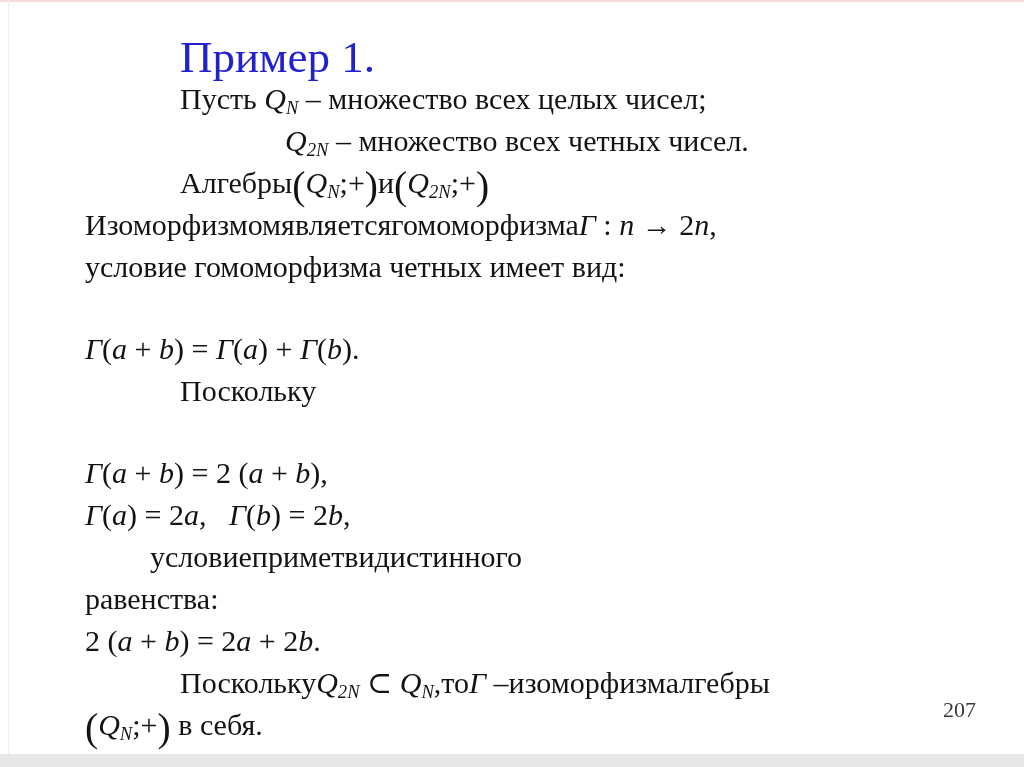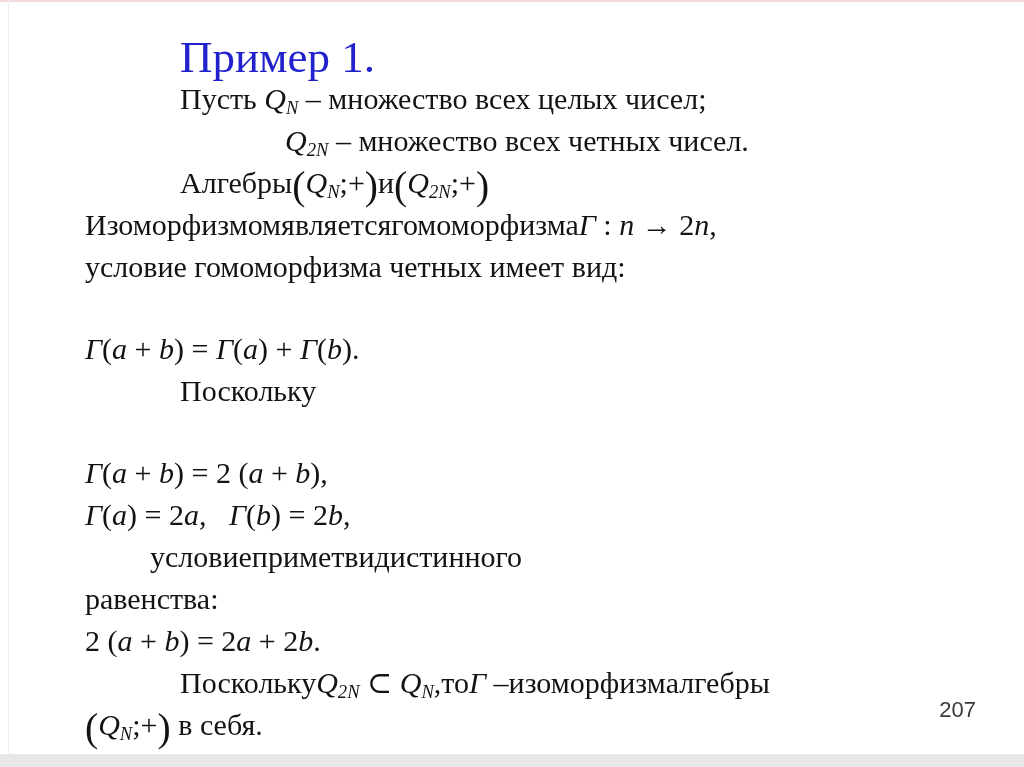--- a/index.html
+++ b/index.html
@@ -23,21 +23,21 @@
 
   .title{font-weight:normal;font-size:45px;color:#2222cc}
 
   .r-up{font-style:normal}
   .r-it{font-style:italic}
   .r-sub{font-style:italic;font-size:62%;vertical-align:-0.28em}
   .r-bp{font-size:132%;vertical-align:-0.15em}
 
   .pagenum{
     position:absolute;right:48px;top:697px;
-    font-family:Liberation Sans, sans-serif;
+    font-family:Liberation Serif, serif;
     font-size:22px;color:#3a3a3a;
   }
 </style>
 </head>
 <body>
 
 <div class="frame-top"></div>
 <div class="frame-left"></div>
 
 <div class="content">

